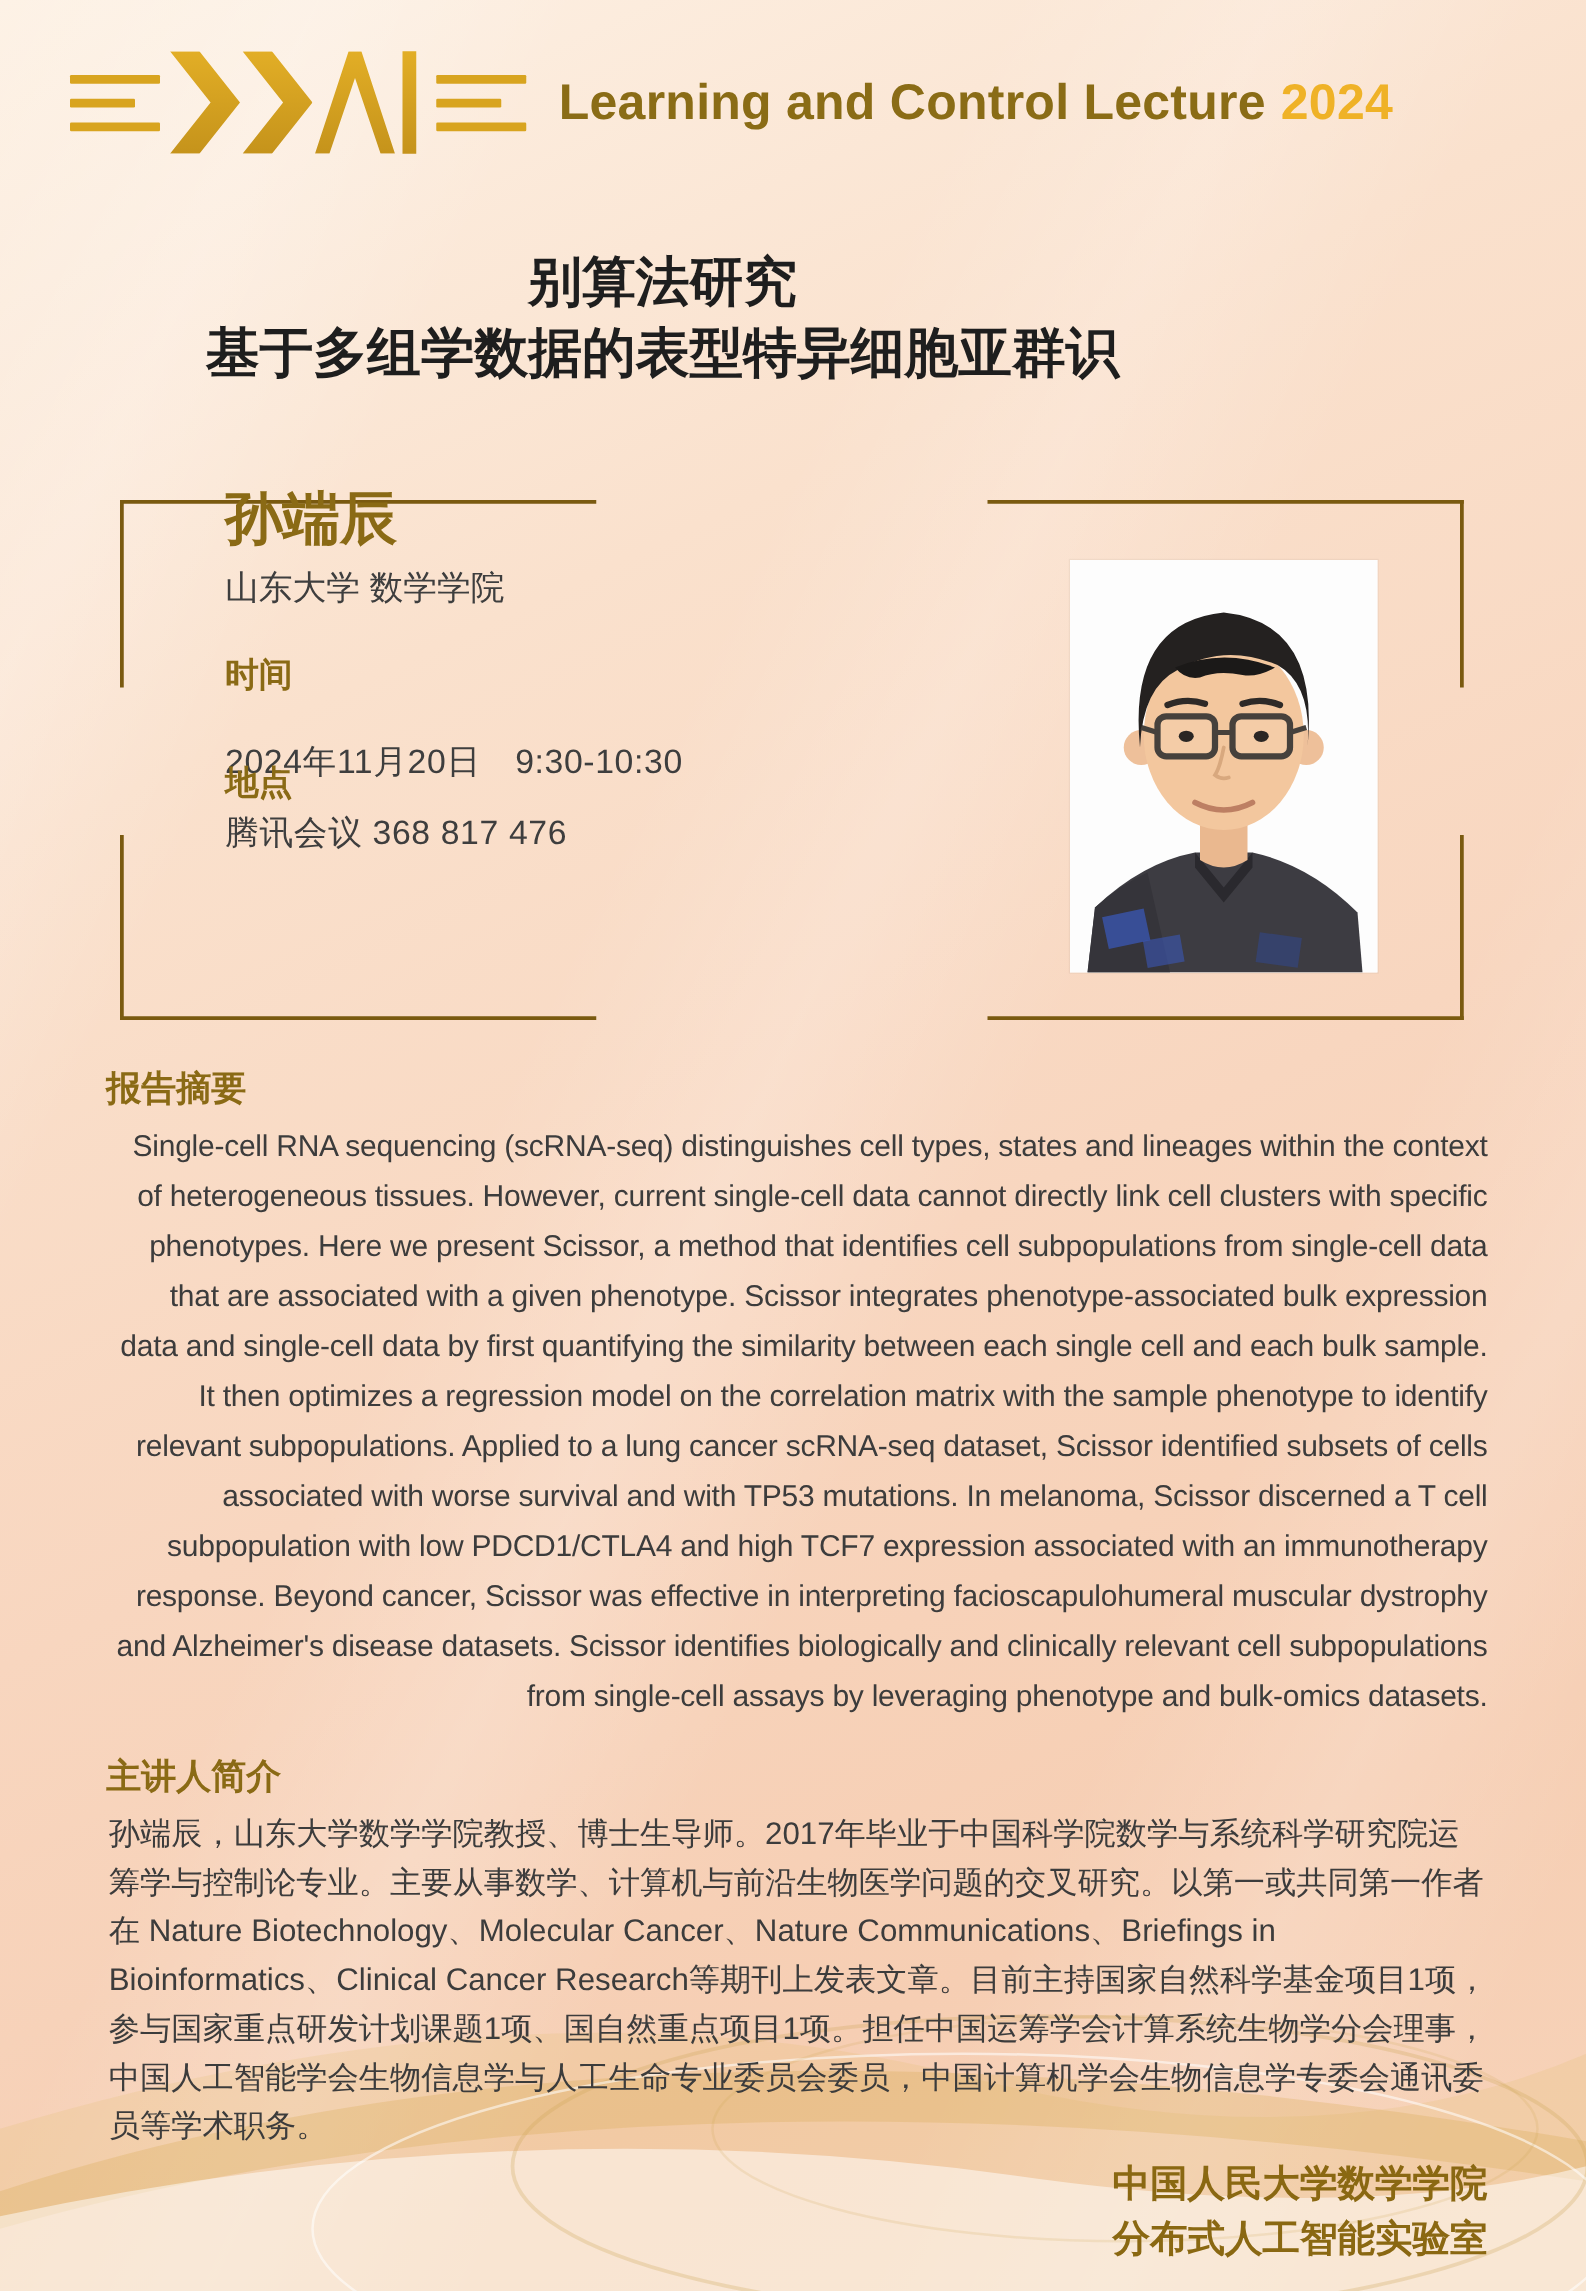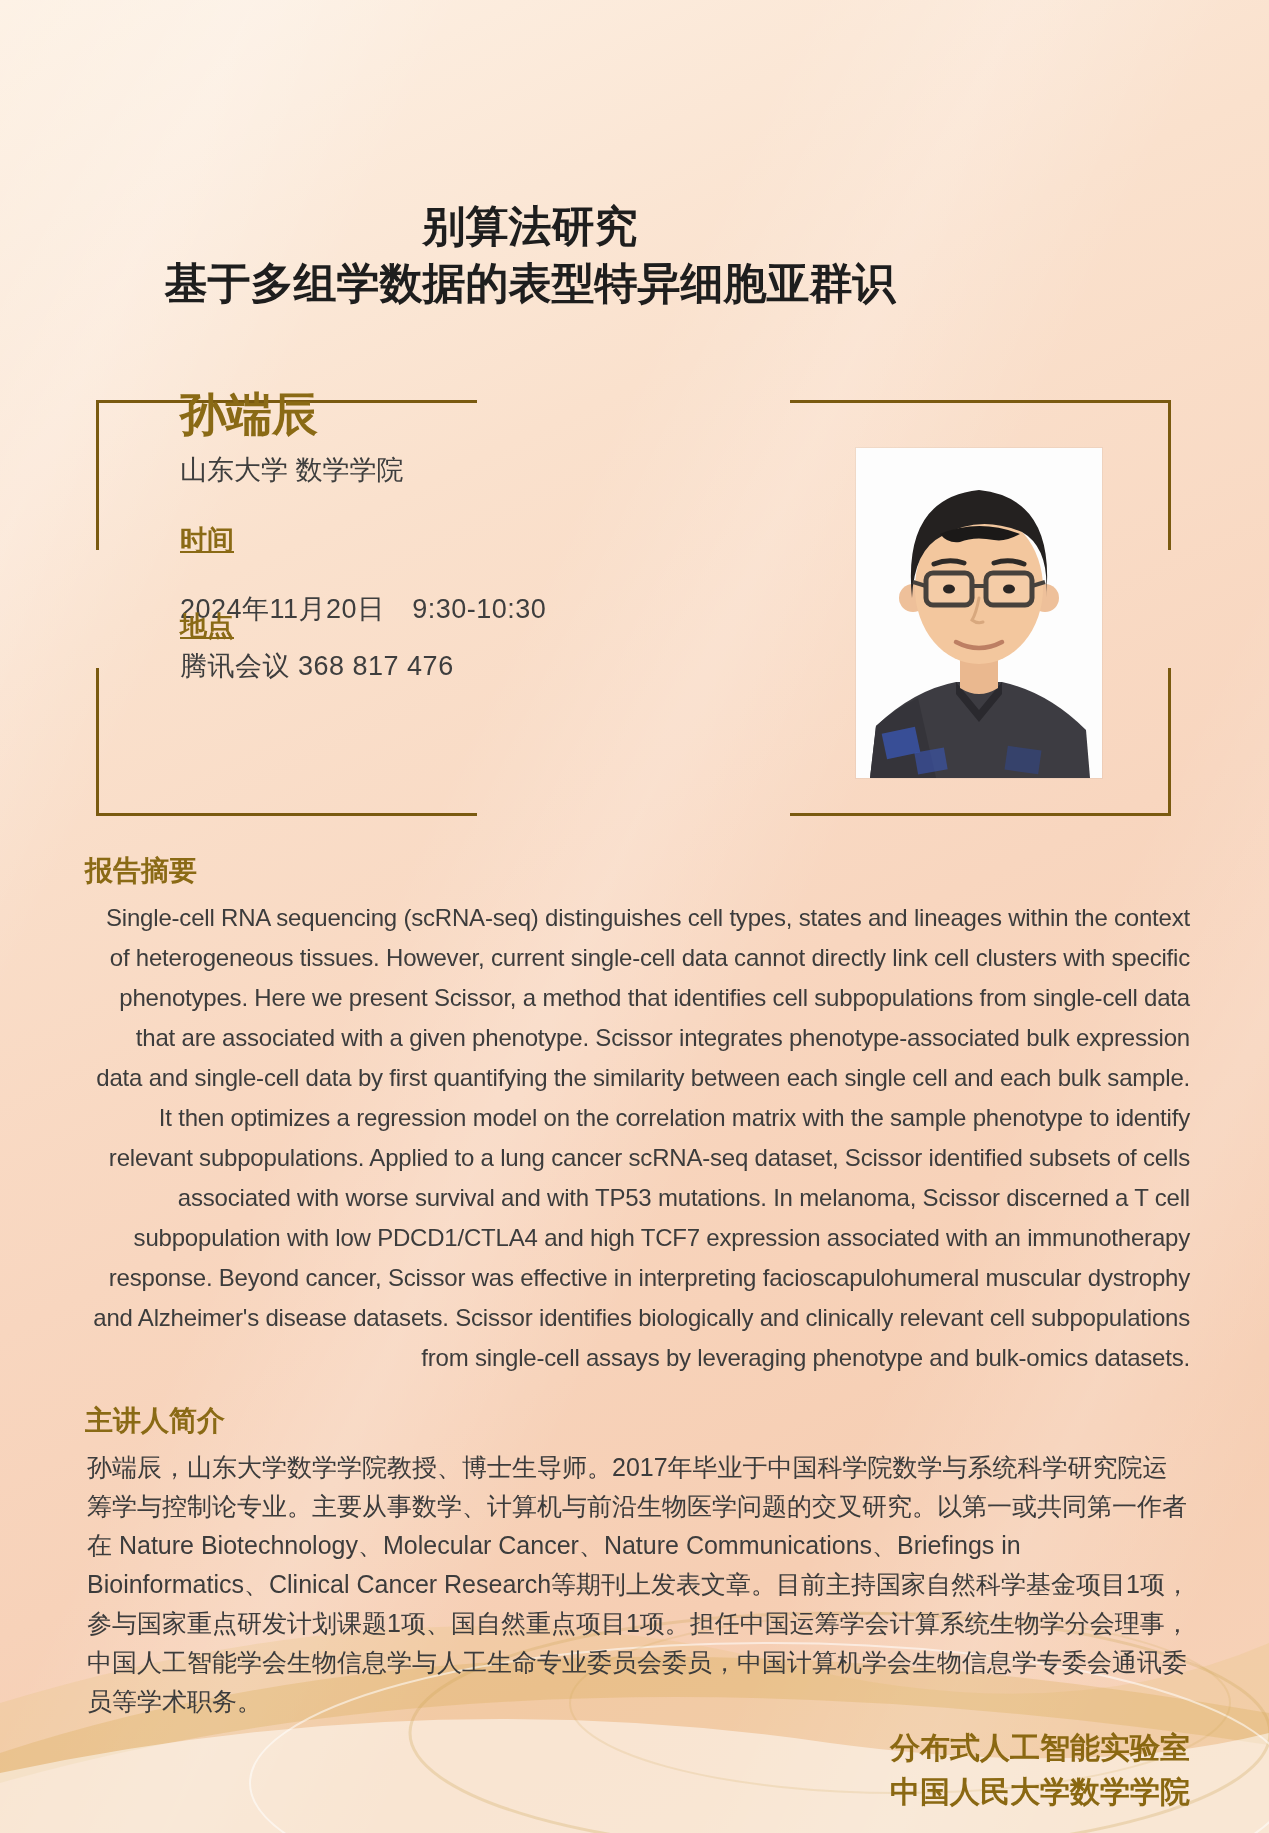--- a/index.html
+++ b/index.html
@@ -41,21 +41,21 @@
     position:absolute;top:198px;left:85px;width:890px;
     text-align:center;font-size:43px;font-weight:bold;color:#1e1e1e;line-height:57px;
   }
 
   
   .seg{position:absolute;background:#7a5a10;}
 
   
   .speaker-name{position:absolute;left:180px;top:384px;font-size:46px;font-weight:bold;color:#8a6a15;}
   .speaker-aff{position:absolute;left:180px;top:452px;font-size:27px;color:#3e3e3e;}
-  .meta-label{position:absolute;left:180px;font-size:27px;font-weight:bold;color:#8a6a15;text-decoration:underline;}
+  .meta-label{position:absolute;left:180px;font-size:27px;font-weight:bold;color:#8a6a15;}
   .meta-value{position:absolute;left:180px;font-size:27px;color:#3e3e3e;letter-spacing:0.5px;}
   .t-label{top:522px;} .t-value{top:591px;}
   .l-label{top:608px;} .l-value{top:648px;}
 
   .photo{
     position:absolute;left:856px;top:448px;width:246px;height:330px;
     background:#ffffff;box-shadow:0 0 0 1px rgba(0,0,0,0.04);
   }
 
   
@@ -87,20 +87,41 @@
     <path d="M0 380 L0 250 Q 430 120 780 210 Q 1060 280 1269 190 L1269 380 Z" fill="rgba(228,193,115,0.22)"></path>
     <path d="M0 300 Q 520 130 1269 260 L1269 292 Q 530 180 0 330 Z" fill="rgba(214,170,80,0.28)"></path>
     <path d="M0 380 L0 320 Q 420 230 830 290 Q 1090 325 1269 280 L1269 380 Z" fill="rgba(255,255,255,0.5)"></path>
     <ellipse cx="840" cy="280" rx="430" ry="120" fill="none" stroke="rgba(205,165,85,0.28)" stroke-width="3"></ellipse>
     <ellipse cx="770" cy="330" rx="520" ry="140" fill="none" stroke="rgba(255,255,255,0.55)" stroke-width="2"></ellipse>
     <ellipse cx="900" cy="250" rx="330" ry="90" fill="none" stroke="rgba(205,165,85,0.18)" stroke-width="2"></ellipse>
   </svg>
 
   <div class="content">
 
+    <div class="header">
+      <div class="logo">
+        <div class="lines">
+          <span class="b1"></span>
+            <span class="b2"></span>
+            <span class="b3"></span>
+        </div>
+        <div class="chev"></div>
+        <div class="chev second"></div>
+        <div class="glyphA"></div>
+        <div class="glyphI"></div>
+        <div class="lines right">
+          <span class="b1"></span>
+            <span class="b2"></span>
+            <span class="b3"></span>
+        </div>
+      </div>
+      <div class="header-title">
+        <span>Learning and Control Lecture</span><span class="year">2024</span>
+      </div>
+    </div>
 
     <div class="lecture-title">
       <div>别算法研究</div>
       <div>基于多组学数据的表型特异细胞亚群识</div>
     </div>
 
     <div>
       <div class="seg" style="left:96px;top:400px;width:381px;height:3px;"></div>
       <div class="seg" style="left:790px;top:400px;width:381px;height:3px;"></div>
       <div class="seg" style="left:96px;top:400px;width:3px;height:150px;"></div>
@@ -161,18 +182,18 @@
       </svg>
     </div>
 
     <div class="sec-heading abstract-heading">报告摘要</div>
     <div class="abstract-body">Single-cell RNA sequencing (scRNA-seq) distinguishes cell types, states and lineages within the context of heterogeneous tissues. However, current single-cell data cannot directly link cell clusters with specific phenotypes. Here we present Scissor, a method that identifies cell subpopulations from single-cell data that are associated with a given phenotype. Scissor integrates phenotype-associated bulk expression data and single-cell data by first quantifying the similarity between each single cell and each bulk sample. It then optimizes a regression model on the correlation matrix with the sample phenotype to identify relevant subpopulations. Applied to a lung cancer scRNA-seq dataset, Scissor identified subsets of cells associated with worse survival and with TP53 mutations. In melanoma, Scissor discerned a T cell subpopulation with low PDCD1/CTLA4 and high TCF7 expression associated with an immunotherapy response. Beyond cancer, Scissor was effective in interpreting facioscapulohumeral muscular dystrophy and Alzheimer's disease datasets. Scissor identifies biologically and clinically relevant cell subpopulations from single-cell assays by leveraging phenotype and bulk-omics datasets.</div>
 
     <div class="sec-heading bio-heading">主讲人简介</div>
     <div class="bio-body">孙端辰，山东大学数学学院教授、博士生导师。2017年毕业于中国科学院数学与系统科学研究院运筹学与控制论专业。主要从事数学、计算机与前沿生物医学问题的交叉研究。以第一或共同第一作者在 Nature Biotechnology、Molecular Cancer、Nature Communications、Briefings in Bioinformatics、Clinical Cancer Research等期刊上发表文章。目前主持国家自然科学基金项目1项，参与国家重点研发计划课题1项、国自然重点项目1项。担任中国运筹学会计算系统生物学分会理事，中国人工智能学会生物信息学与人工生命专业委员会委员，中国计算机学会生物信息学专委会通讯委员等学术职务。</div>
 
     <div class="footer">
+      <div>中国人民大学数学学院</div>
       <div>分布式人工智能实验室</div>
-      <div>中国人民大学数学学院</div>
     </div>
 
   </div>
 </div>
 
 </body></html>

